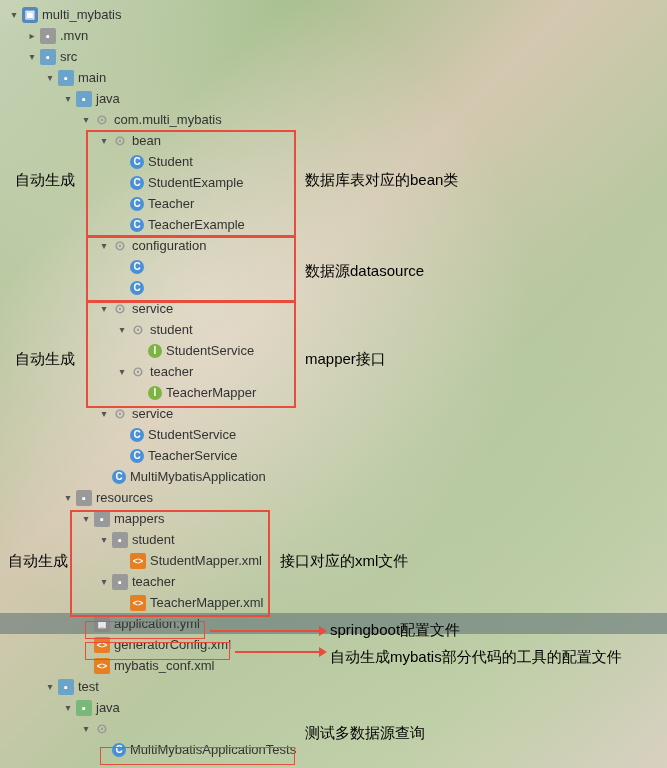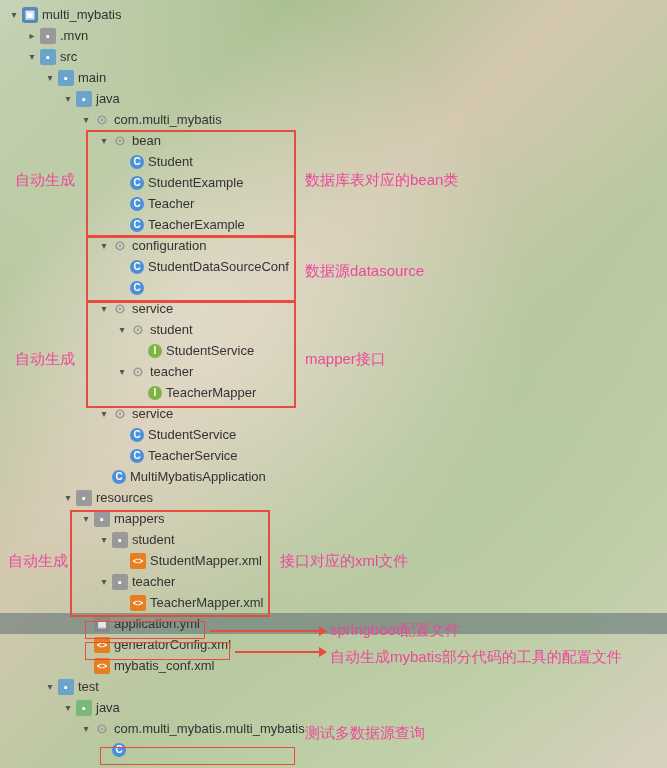--- a/index.html
+++ b/index.html
@@ -71,21 +71,21 @@
     .label { color: #333; }
     .redbox {
       position: absolute;
       border: 2px solid #e74c3c;
       pointer-events: none;
       z-index: 5;
     }
     .redbox.sm { border: 1px solid #e74c3c; }
     .ann {
       position: absolute;
-      color: #ec4899;
+      color: #000000;
       font-size: 15px;
       font-weight: 500;
       z-index: 6;
       pointer-events: none;
     }
     .arrow-line {
       position: absolute;
       height: 2px;
       background: #e74c3c;
       z-index: 5;
@@ -182,21 +182,20 @@
 <div class="row">
       <span class="indent" style="width:90px"></span>
       <span class="chev">▾</span>
       <span class="ico ico-package"></span>
       <span class="label">configuration</span>
     </div>
 <div class="row">
       <span class="indent" style="width:108px"></span>
       <span class="chev spacer">▾</span>
       <span class="ico ico-class">C</span>
-      <span class="label">StudentDataSourceConf</span>
     </div>
 <div class="row">
       <span class="indent" style="width:108px"></span>
       <span class="chev spacer">▾</span>
       <span class="ico ico-class">C</span>
     </div>
 
 <div class="row">
       <span class="indent" style="width:90px"></span>
       <span class="chev">▾</span>
@@ -320,26 +319,26 @@
 <div class="row">
       <span class="indent" style="width:54px"></span>
       <span class="chev">▾</span>
       <span class="ico ico-folder-green">▪</span>
       <span class="label">java</span>
     </div>
 <div class="row">
       <span class="indent" style="width:72px"></span>
       <span class="chev">▾</span>
       <span class="ico ico-package"></span>
-      <span class="label">com.multi_mybatis.multi_mybatis</span>
-    </div>
-<div class="row">
-      <span class="indent" style="width:90px"></span>
-      <span class="chev spacer">▾</span>
-      <span class="ico ico-class">C</span>
+    </div>
+<div class="row">
+      <span class="indent" style="width:90px"></span>
+      <span class="chev spacer">▾</span>
+      <span class="ico ico-class">C</span>
+      <span class="label">MultiMybatisApplicationTests</span>
     </div>
 
 </div>
 
 <div class="redbox" style="left:86px;top:130px;width:210px;height:107px"></div>
 <div class="redbox" style="left:86px;top:236px;width:210px;height:66px"></div>
 <div class="redbox" style="left:86px;top:301px;width:210px;height:107px"></div>
 <div class="redbox" style="left:70px;top:510px;width:200px;height:107px"></div>
 <div class="redbox sm" style="left:85px;top:621px;width:120px;height:18px"></div>
 <div class="redbox sm" style="left:85px;top:642px;width:145px;height:18px"></div>

